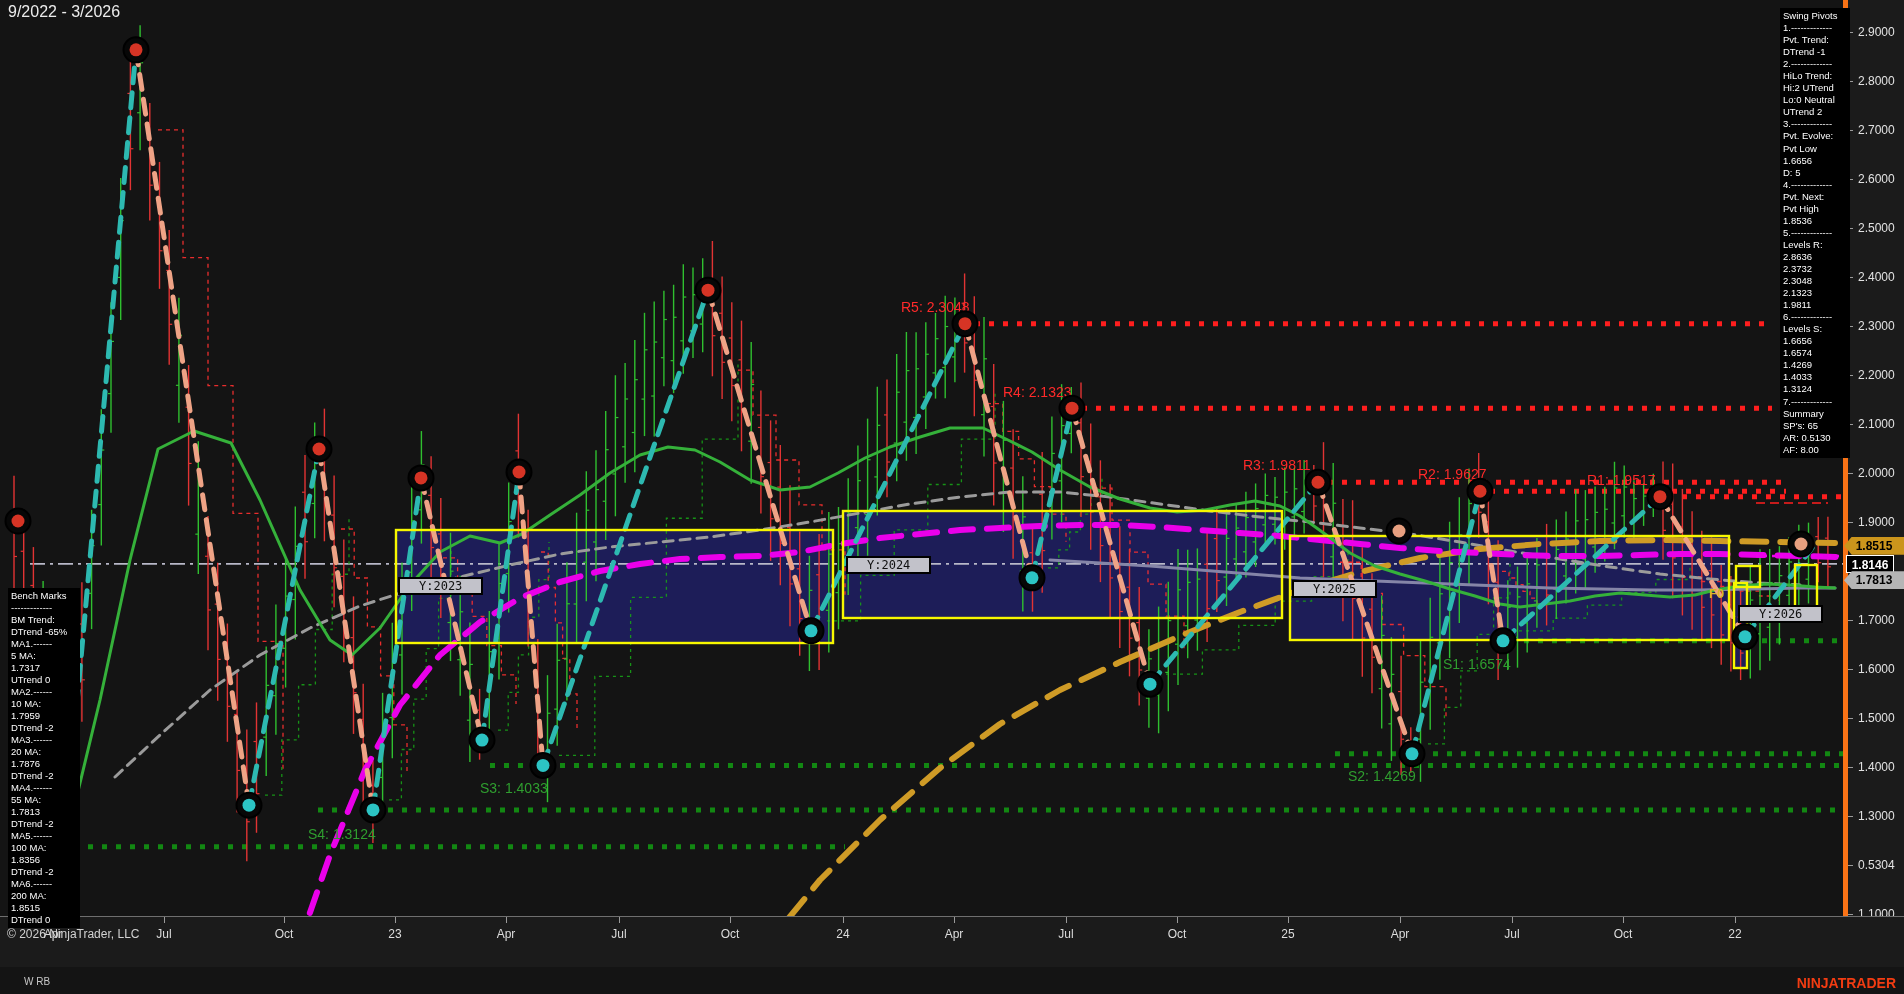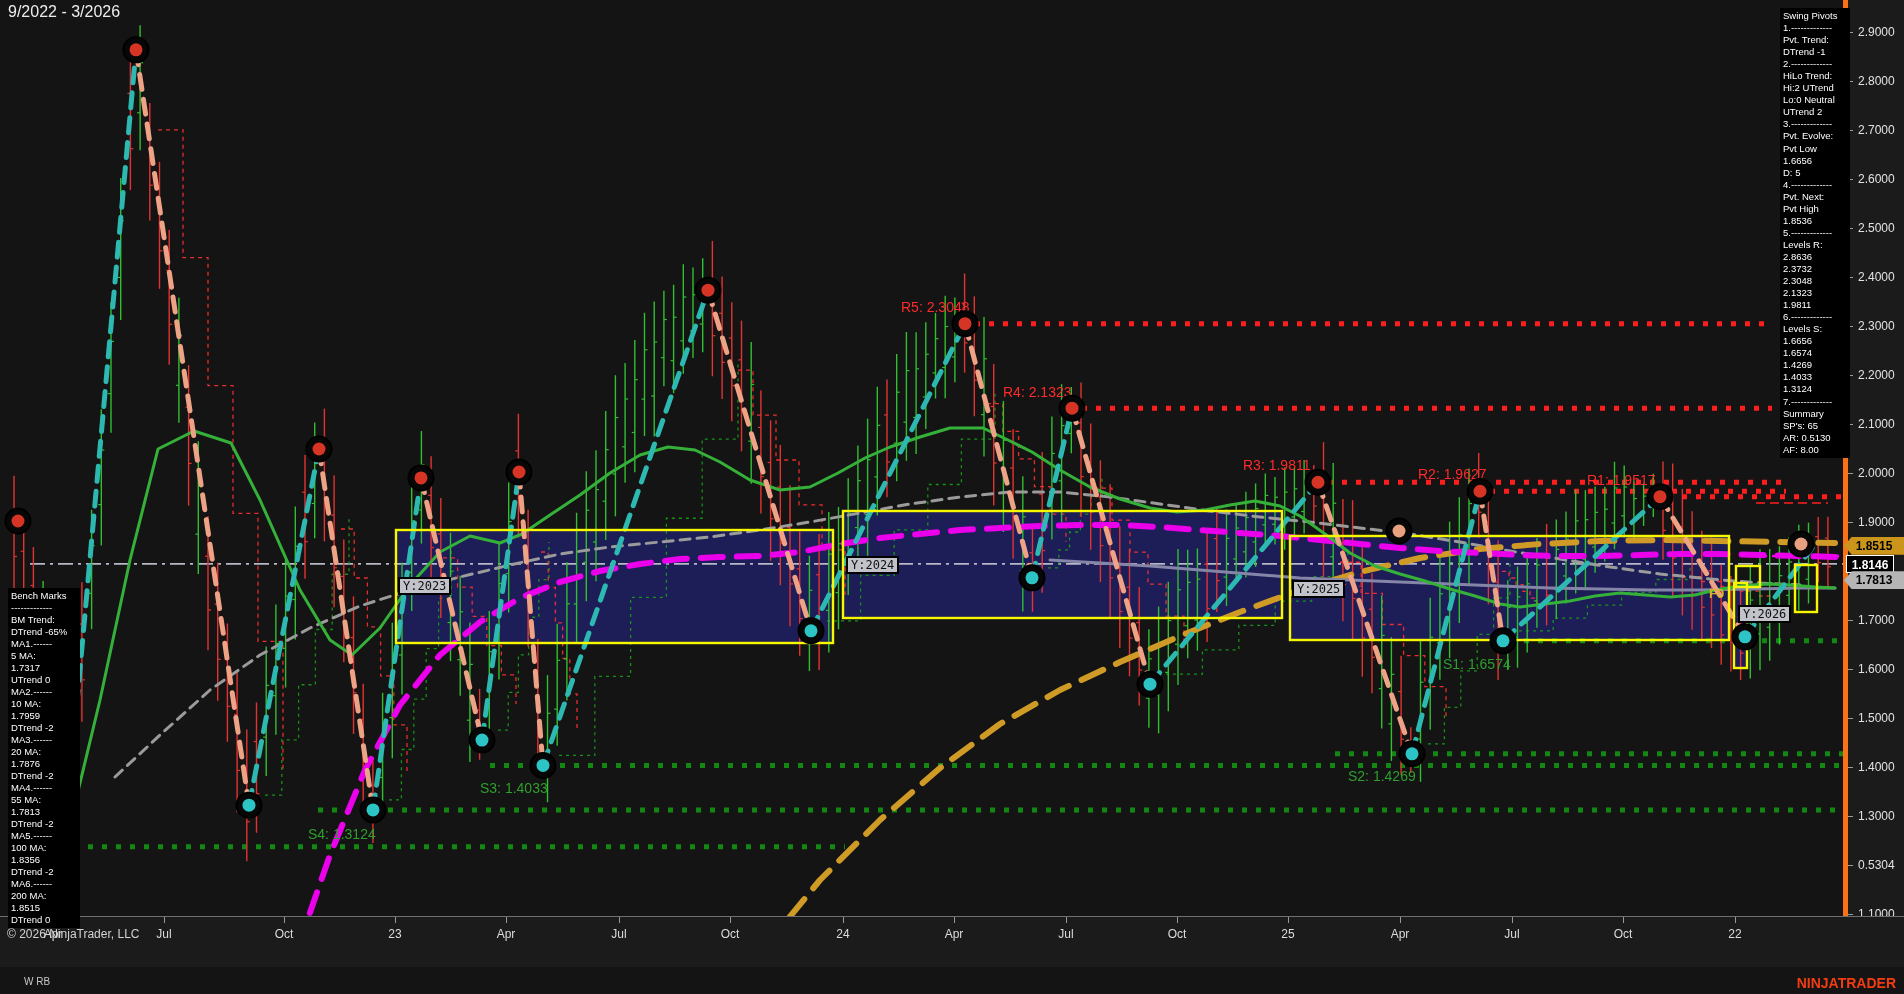--- a/index.html
+++ b/index.html
@@ -29,21 +29,21 @@
              border-top:1px solid #6f6f6f;z-index:3;}
   .ta-tick{position:absolute;top:0;font-size:12px;color:#dcdcdc;}
   .ta-tick .tm{position:absolute;left:0;top:0;height:6px;border-left:1px solid #9a9a9a;}
   .ta-tick .tv{position:absolute;left:0;top:10px;transform:translateX(-50%);}
   .copyright{position:absolute;left:7px;top:927px;font-size:12px;color:#d2d2d2;z-index:4;}
   .instrument{position:absolute;left:24px;top:976px;font-size:10px;color:#c8c8c8;z-index:4;}
   .brand{position:absolute;right:8px;top:975px;font-size:14px;font-weight:bold;color:#f23c12;
          letter-spacing:0px;z-index:4;}
   .year-label{position:absolute;background:#c2c2ca;border:2px solid #000;color:#101010;
               font-family:"DejaVu Sans Mono",monospace;font-size:12px;line-height:14px;
-              padding:0 3px;z-index:4;}
+              padding:0 19px;z-index:4;}
 </style>
 </head>
 <body>
 
 <div class="stage">
 
   <svg id="chart-svg" width="1843" height="944">
       <rect x="396" y="530" width="437" height="113" fill="#1e1e5e" fill-opacity="0.92"></rect>
       <rect x="843" y="511" width="439" height="107" fill="#1e1e5e" fill-opacity="0.92"></rect>
       <rect x="1290" y="536" width="439" height="104" fill="#1e1e5e" fill-opacity="0.92"></rect>

